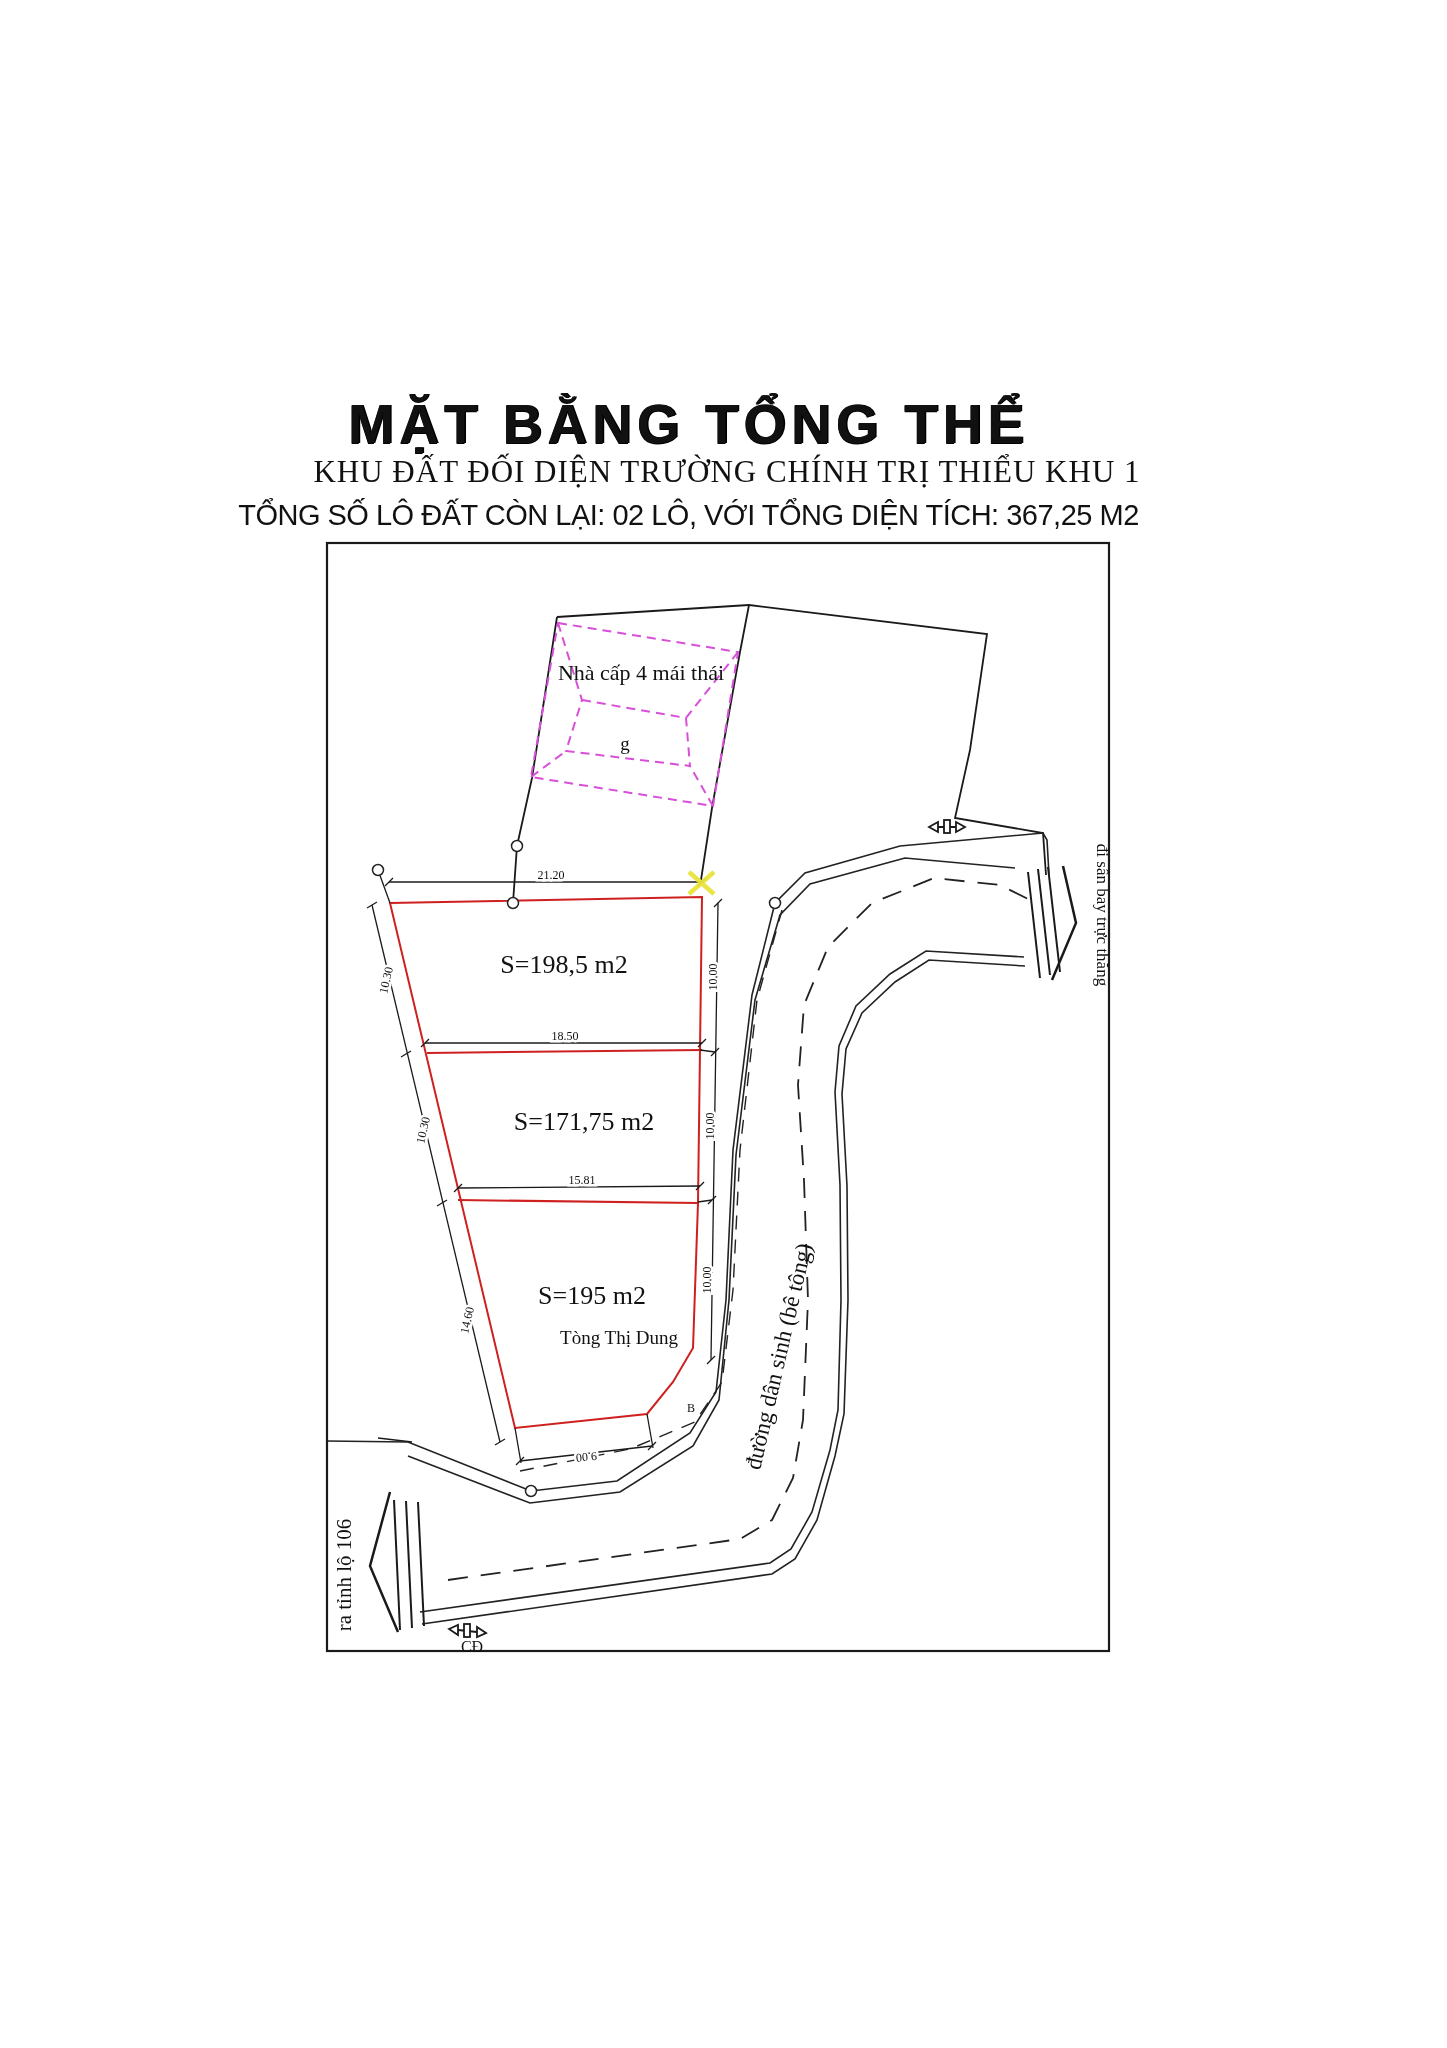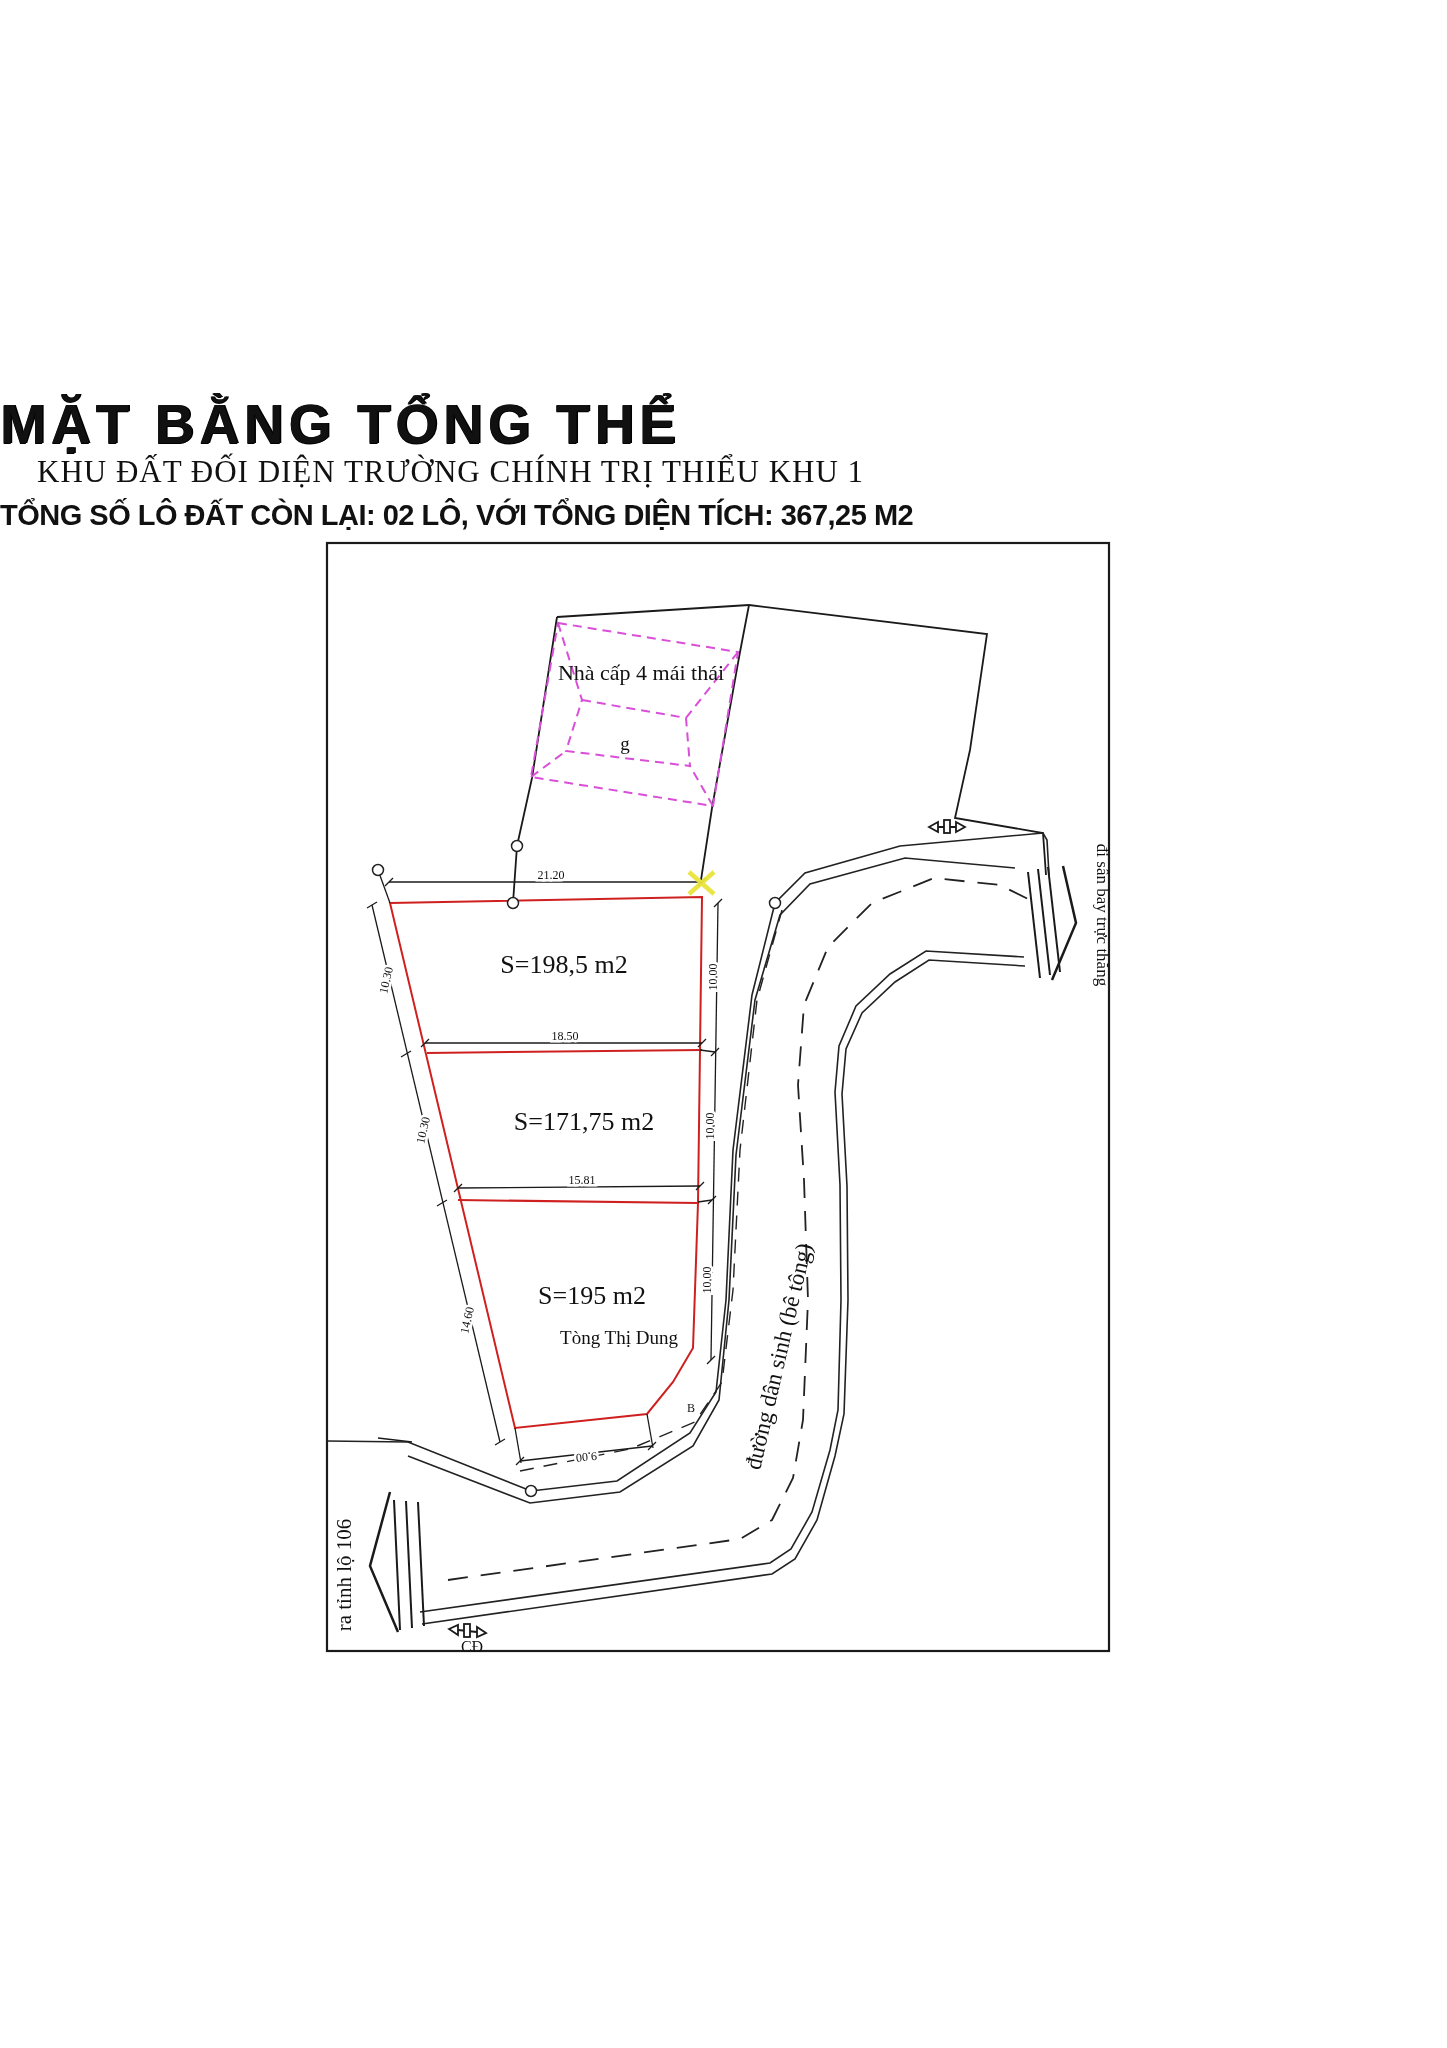--- a/index.html
+++ b/index.html
@@ -1,25 +1,25 @@
 <!DOCTYPE html>
 <html><head>
 <meta charset="utf-8">
 <style>
   html,body{margin:0;padding:0;background:#ffffff;}
   .page{position:relative;width:1447px;height:2048px;background:#fff;overflow:hidden;
         font-family:"Liberation Serif", serif;color:#111;}
-  .hdr{position:absolute;text-align:left;white-space:nowrap;}
+  .hdr{position:absolute;text-align:center;white-space:nowrap;}
   .hdr-title{left:0;right:70px;top:392px;font-family:"Liberation Sans",sans-serif;
      font-size:55px;font-weight:bold;letter-spacing:5px;
      text-shadow:1.5px 0 0 #000, 0 1px 0 #000;}
   .hdr-sub{left:0;right:30px;top:454px;font-family:"Liberation Serif",serif;
      font-size:31px;letter-spacing:1px;padding-left:37px;}
   .hdr-sum{left:0;right:70px;top:499px;font-family:"Liberation Sans",sans-serif;
-     font-size:29px;font-weight:bold;letter-spacing:-0.5px;}
+     font-size:29px;font-weight:normal;letter-spacing:-0.5px;}
   svg{position:absolute;left:0;top:0;}
   svg text{font-family:"Liberation Serif",serif;fill:#111;}
   .dim{font-size:12px;paint-order:stroke;stroke:#fff;stroke-width:5px;}
   .lbl{font-size:26px;}
   .small{font-size:19px;}
 </style>
 </head>
 <body>
 
 <div class="page">

